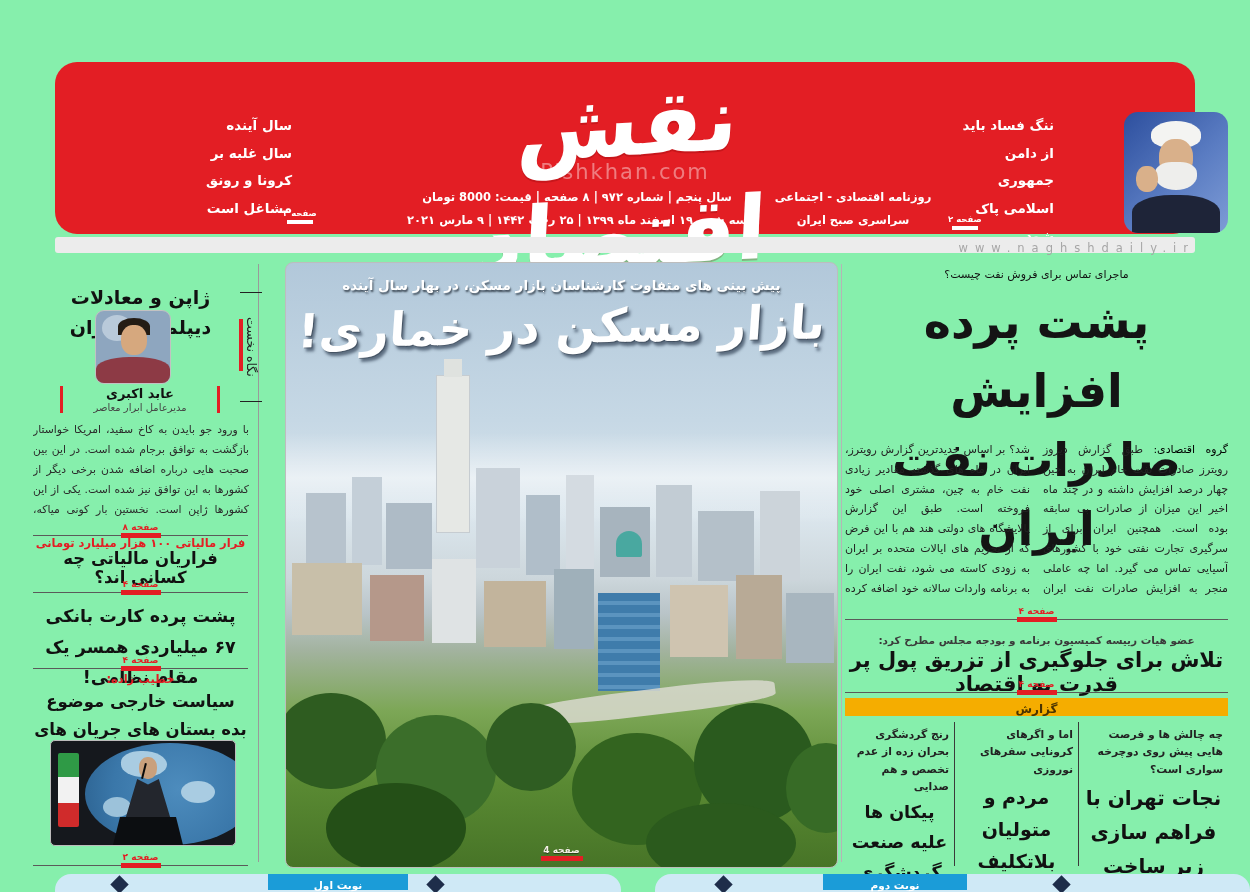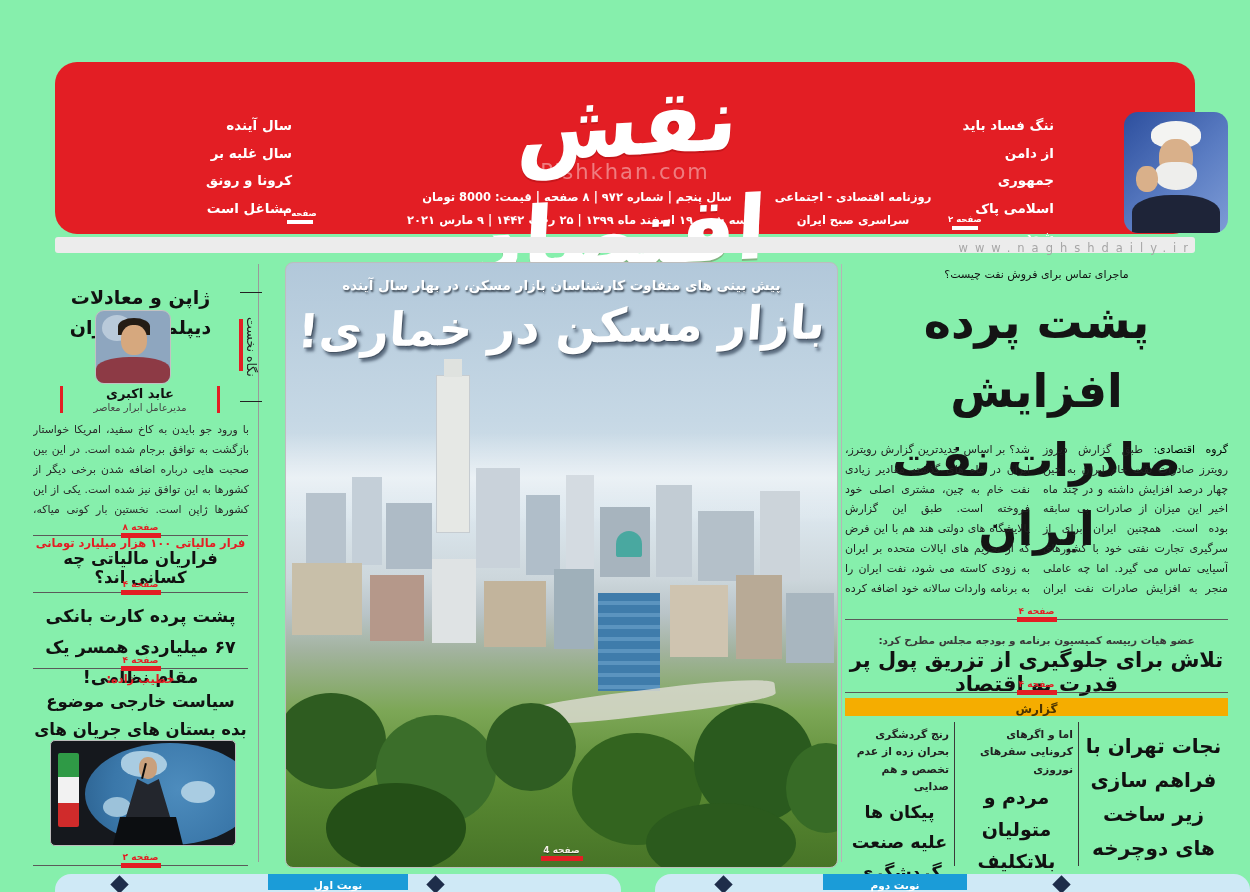--- a/index.html
+++ b/index.html
@@ -317,20 +317,21 @@
     <span class="ptext">صفحه ۴</span>
     <div class="pline"></div>
   </div>
 
   <div class="report-bar">
     <span>گزارش</span>
   </div>
 
   <div class="trio">
     <div class="trio-col c1">
+      <div class="trio-kicker">چه چالش ها و فرصت هایی پیش روی دوچرخه سواری است؟</div>
       <div class="trio-title" style="font-size:20px;">نجات تهران با فراهم سازی زیر ساخت های دوچرخه سواری</div>
 
     </div>
     <div class="trio-col c2">
       <div class="trio-kicker">اما و اگرهای کرونایی سفرهای نوروزی</div>
       <div class="trio-title">مردم و متولیان بلاتکلیف هستند</div>
 
     </div>
     <div class="trio-col c3">
       <div class="trio-kicker">رنج گردشگری بحران زده از عدم تخصص و هم صدایی</div>

